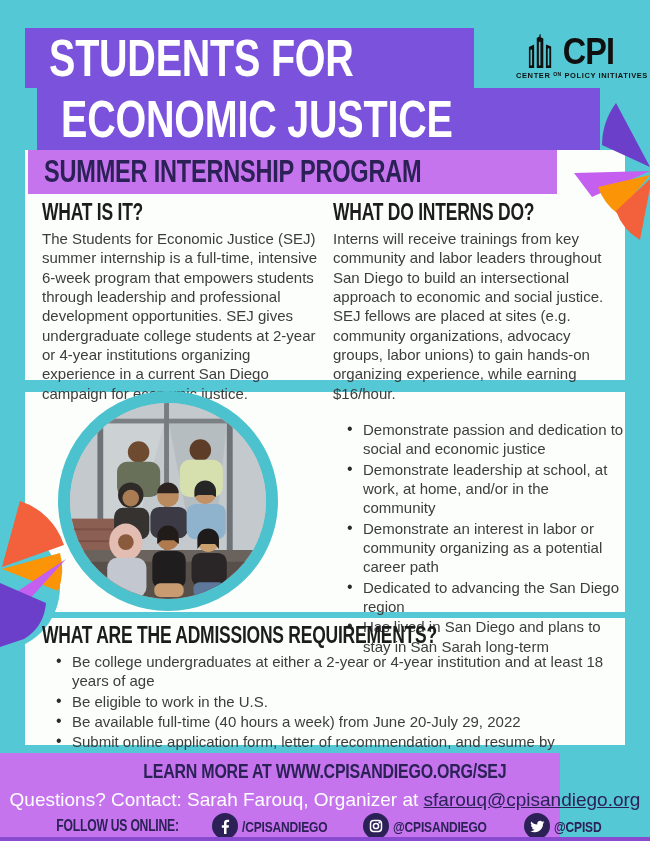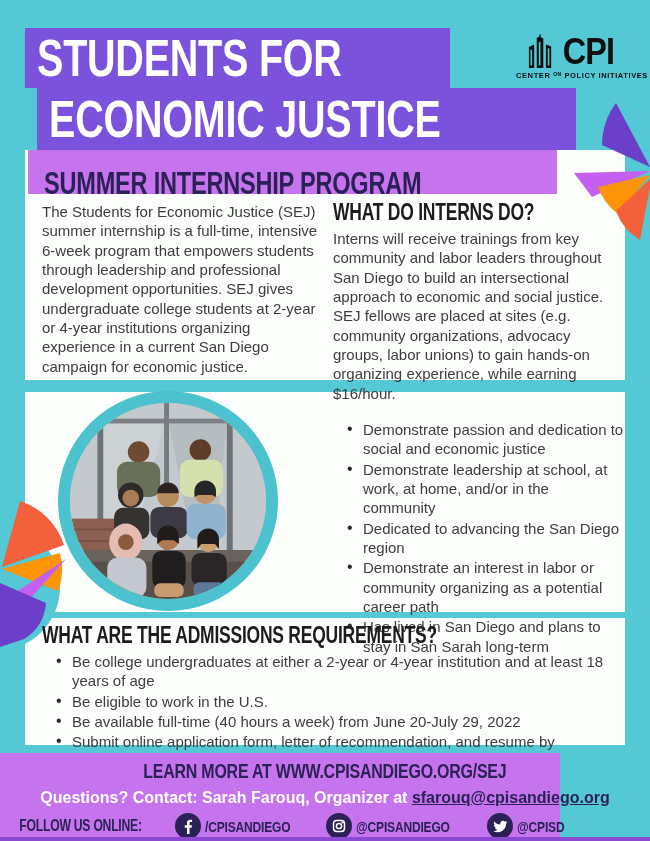--- a/index.html
+++ b/index.html
@@ -11,38 +11,38 @@
   html,body{width:650px;}
   body{font-family:"Liberation Sans",sans-serif;background:#888;}
   #page{position:relative;width:650px;height:841px;background:var(--teal);overflow:hidden;}
   .abs{position:absolute;}
   .panel{position:absolute;background:var(--white);}
   .cond{display:inline-block;transform:scaleX(.76);transform-origin:0 50%;
         white-space:nowrap;font-weight:800;letter-spacing:-.3px;}
   .cond.ctr{transform-origin:50% 50%;}
   .h2{font-size:23px;color:var(--ink);}
   .title-box{position:absolute;background:var(--purple);color:#fff;
-             padding:0 12px;line-height:60px;font-size:52px;font-weight:800;}
+             padding:0 24px;line-height:60px;font-size:52px;font-weight:800;}
   .subtitle-box{position:absolute;background:var(--lilac);color:var(--navy);
-             padding:12px 16px;line-height:44px;font-size:31px;font-weight:800;}
+             padding:0 16px;line-height:44px;font-size:31px;font-weight:800;}
   .bodytext{font-size:15px;line-height:1.29;color:var(--body);}
   ul.blts{list-style:none;}
   ul.blts li{font-size:15px;line-height:1.29;color:var(--body);
              padding-left:18px;position:relative;margin-bottom:1px;}
   ul.blts li::before{content:"•";position:absolute;left:2px;top:-1px;
              color:#2a2a2a;font-size:16px;}
   
   #footer{position:absolute;left:0;top:753px;width:560px;height:88px;background:var(--lilac);}
   #footer .learn{width:650px;text-align:center;top:6px;position:absolute;
                  font-size:21px;color:var(--navy);}
   #footer .questions{width:650px;text-align:center;top:36px;position:absolute;
-                 font-size:16px;color:#ffffff;font-weight:bold;}
+                 font-size:19px;color:#ffffff;}
   #footer .questions a{color:var(--navy);text-decoration:underline;}
   .social-row{position:absolute;top:60px;left:0;width:650px;display:flex;
-              align-items:center;gap:14px;}
+              justify-content:center;align-items:center;gap:14px;}
   .social-row .follow{font-size:16px;color:var(--navy);}
   .social-item{display:flex;align-items:center;gap:4px;cursor:pointer;}
   .social-item .lbl{font-size:15px;font-weight:800;color:var(--navy);
               display:inline-block;transform:scaleX(.8);transform-origin:0 50%;letter-spacing:-.2px;}
   .sicon{width:26px;height:26px;display:block;}
   
   #photo{position:absolute;left:58px;top:391px;width:220px;height:220px;border-radius:50%;
          border:12px solid #4cc2cf;overflow:hidden;background:#c3c9cc;}
   
   #cpi{position:absolute;left:516px;top:34px;width:112px;text-align:center;color:#101010;}
@@ -99,20 +99,21 @@
       </svg>
       <span class="acr">CPI</span>
     </div>
     <div class="tag"><span>CENTER</span>
       <span class="on">ON</span>
       <span>POLICY INITIATIVES</span>
     </div>
   </div>
 
   <div class="abs" style="left:42px;top:199px;width:285px;">
+    <div class="h2"><span class="cond">WHAT IS IT?</span></div>
     <div class="bodytext" style="margin-top:3px;">The Students for Economic Justice (SEJ) summer internship is a full-time, intensive 6-week program that empowers students through leadership and professional development opportunities. SEJ gives undergraduate college students at 2-year or 4-year institutions organizing experience in a current San Diego campaign for economic justice.</div>
   </div>
 
   <div class="abs" style="left:333px;top:199px;width:287px;">
     <div class="h2"><span class="cond">WHAT DO INTERNS DO?</span></div>
     <div class="bodytext" style="margin-top:3px;">Interns will receive trainings from key community and labor leaders throughout San Diego to build an intersectional approach to economic and social justice. SEJ fellows are placed at sites (e.g. community organizations, advocacy groups, labor unions) to gain hands-on organizing experience, while earning $16/hour.</div>
   </div>
 
   <div id="photo">
     <svg width="196" height="196" viewBox="0 0 200 200">
@@ -156,22 +157,22 @@
       <path d="M130,139 a11,11 0 0 1 22,0 l0,10 -4,-5 -14,0 -4,5 z" fill="#1e1b1a"></path>
       <rect x="124" y="153" width="36" height="34" rx="9" fill="#2a2627"></rect>
       <rect x="126" y="183" width="32" height="15" rx="6" fill="#5d789a"></rect>
     </svg>
   </div>
 
   <div class="abs" style="left:333px;top:398px;width:292px;">
     <ul class="blts" style="margin-top:22px;margin-left:12px;">
         <li>Demonstrate passion and dedication to social and economic justice</li>
         <li>Demonstrate leadership at school, at work, at home, and/or in the community</li>
+        <li>Demonstrate an interest in labor or community organizing as a potential career path</li>
         <li>Dedicated to advancing the San Diego region</li>
-        <li>Demonstrate an interest in labor or community organizing as a potential career path</li>
         <li>Has lived in San Diego and plans to stay in San Sarah long-term</li>
       </ul>
   </div>
 
   <div class="abs" style="left:42px;top:622px;width:566px;">
     <div class="h2"><span class="cond">WHAT ARE THE ADMISSIONS REQUIREMENTS?</span></div>
     <ul class="blts" style="margin-top:3px;margin-left:12px;">
         <li>Be college undergraduates at either a 2-year or 4-year institution and at least 18 years of age</li>
         <li>Be eligible to work in the U.S.</li>
         <li>Be available full-time (40 hours a week) from June 20-July 29, 2022</li>

